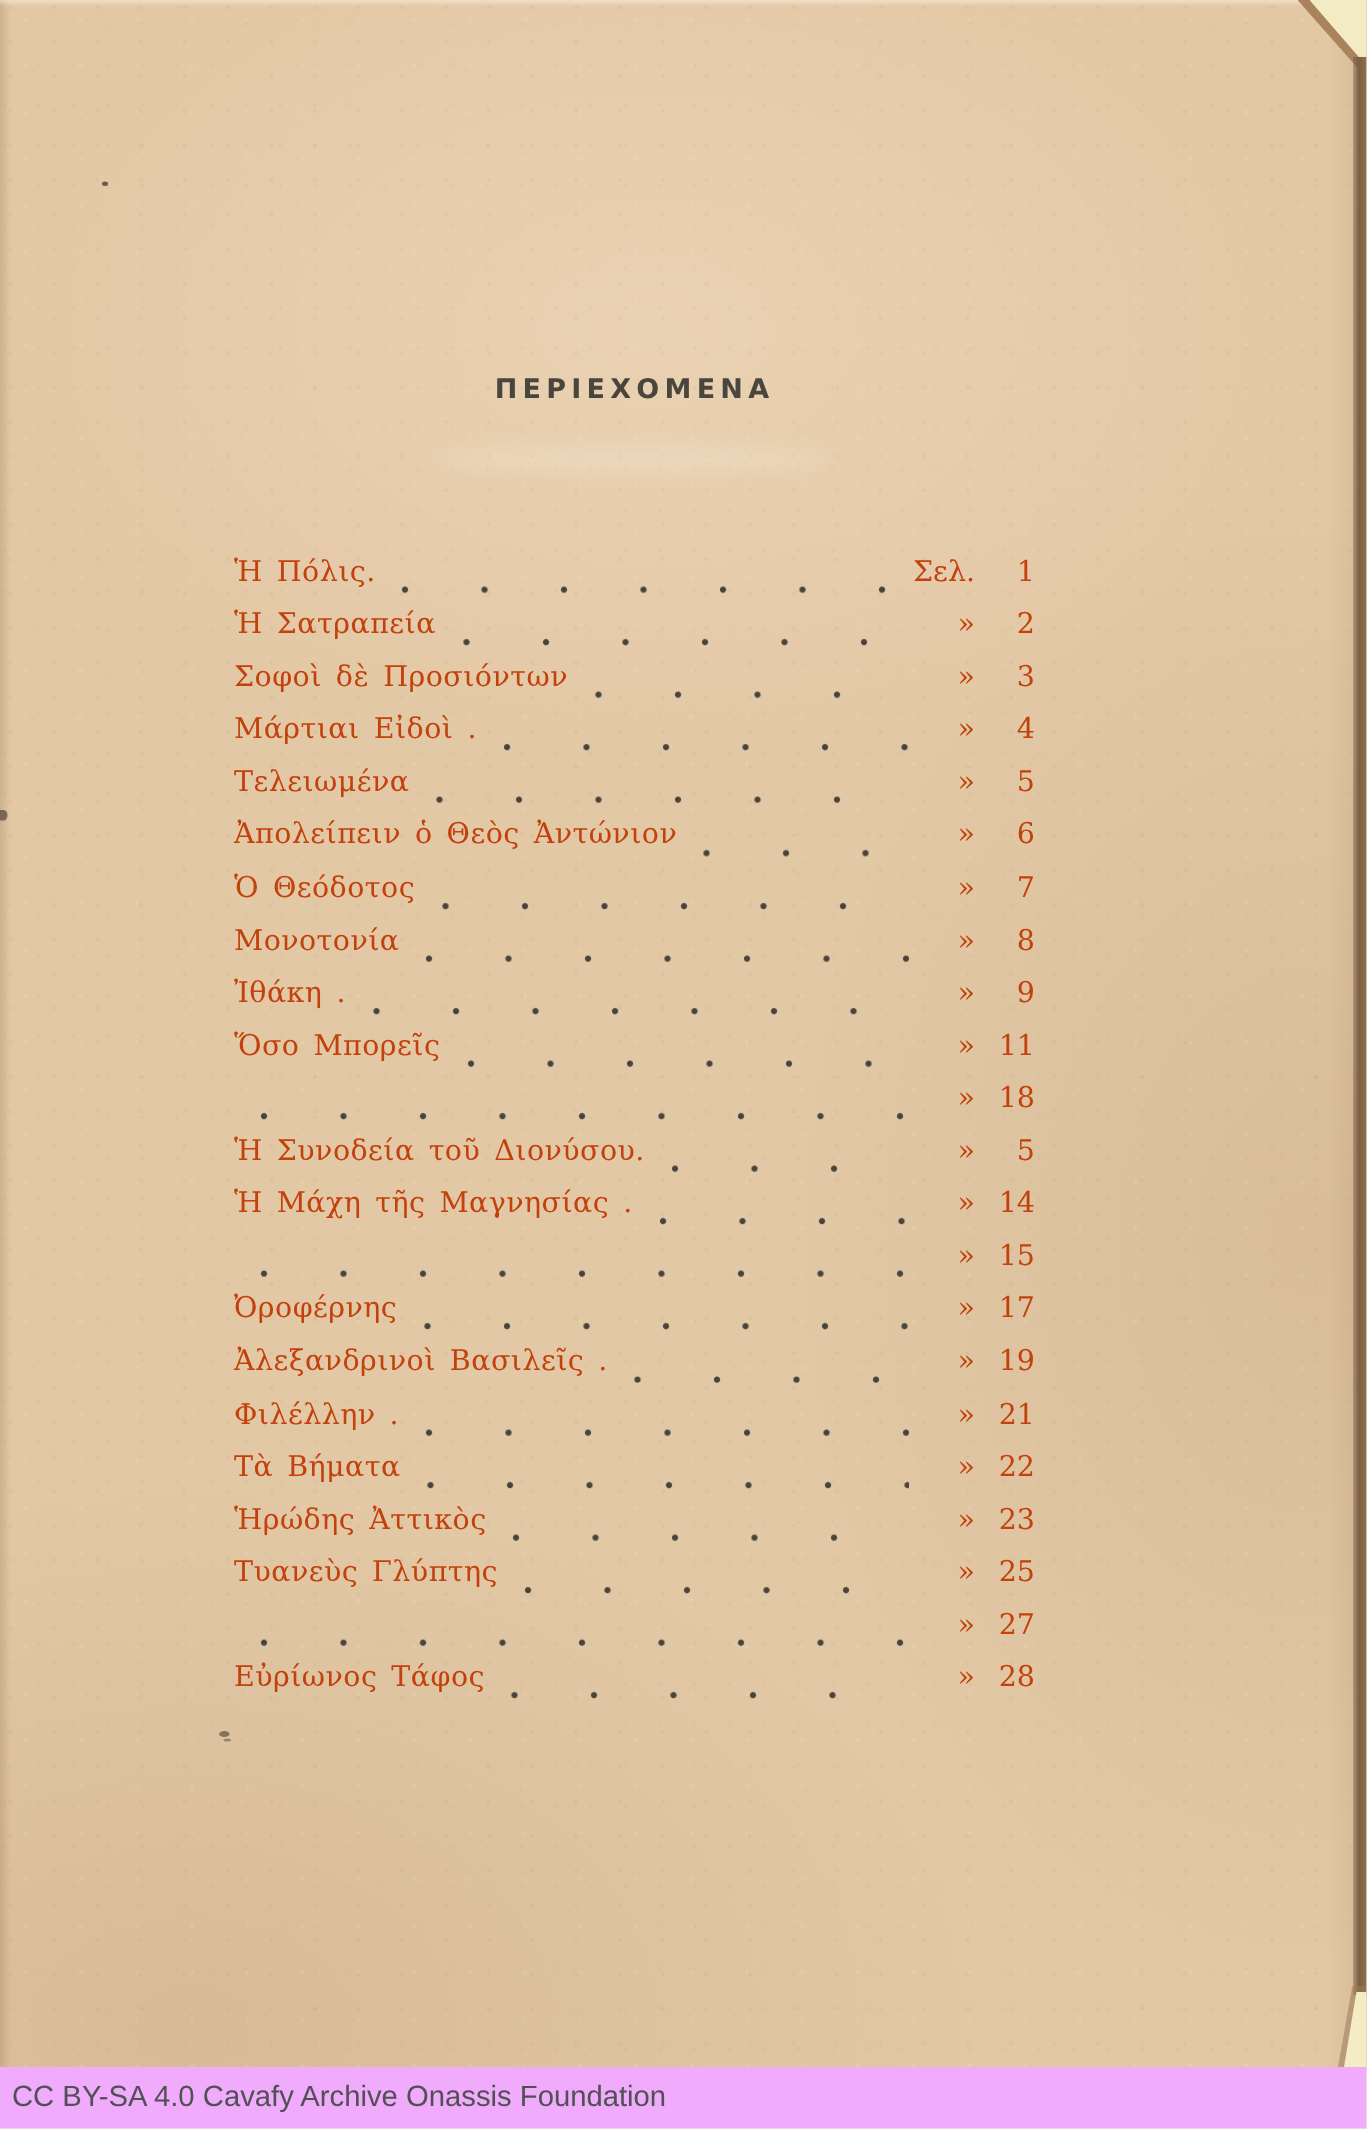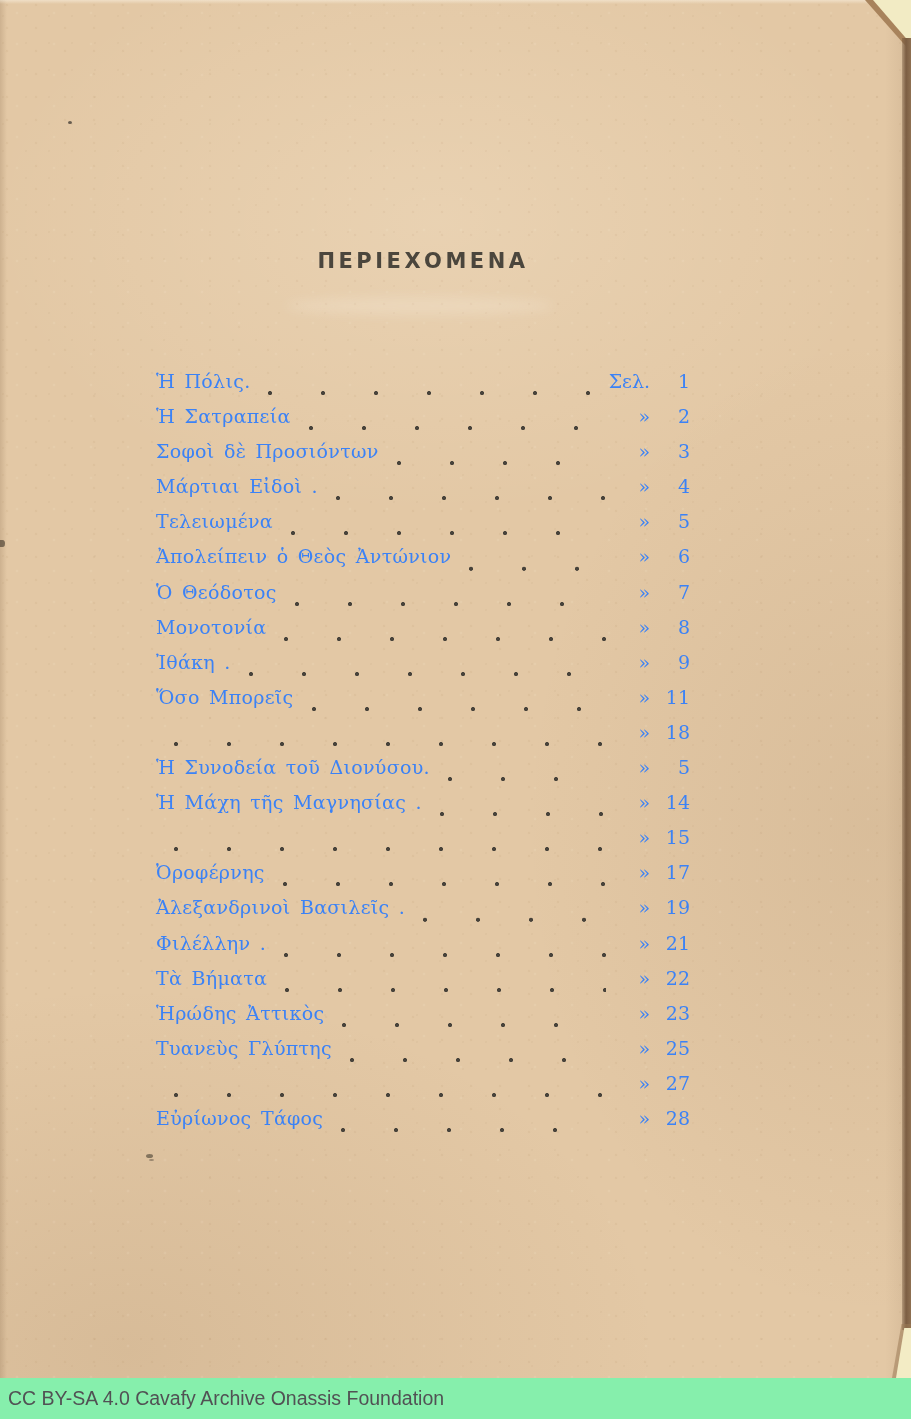--- a/index.html
+++ b/index.html
@@ -42,37 +42,37 @@
   .ghost{position:absolute;left:285px;top:297px;width:270px;height:18px;border-radius:50%;
     background:rgba(255,252,242,0.20);filter:blur(6px);}
   .speck1{position:absolute;left:68px;top:121px;width:4px;height:3px;border-radius:50%;background:rgba(60,55,48,.75);}
   .speck2{position:absolute;left:0;top:540px;width:5px;height:7px;border-radius:0 60% 60% 0;background:rgba(72,62,48,.65);}
   .speck3{position:absolute;left:146px;top:1154px;width:7px;height:4px;border-radius:50%;
     background:rgba(72,63,50,.6);box-shadow:2px 4px 0 -1px rgba(72,63,50,.45);}
 
   
   .title{
     position:absolute;top:249px;left:156px;width:534px;text-align:center;
-    font-family:"DejaVu Sans",sans-serif;font-weight:bold;font-size:21px;
+    font-family:"DejaVu Sans",sans-serif;font-weight:bold;font-size:18px;
     letter-spacing:3.5px;color:#4b463d;
   }
   .toc{position:absolute;top:370px;left:156px;width:534px;}
-  .toc-row{display:flex;align-items:baseline;height:35.1px;font-size:19px;color:#3b82f6;}
+  .toc-row{display:flex;align-items:baseline;height:35.1px;font-size:19px;color:#c2410c;}
   .toc-row .t{white-space:pre;letter-spacing:0.3px;word-spacing:3px;}
   .toc-row .leader{
     flex:1 1 auto;align-self:stretch;margin-left:14px;
     background-image:radial-gradient(circle at 6px 66%, #48433b 1.7px, rgba(72,67,59,0) 2.4px);
     background-size:53px 100%;background-repeat:repeat-x;
   }
   .toc-row .m{flex:0 0 56px;box-sizing:border-box;text-align:right;padding-right:12px;}
   .toc-row .n{flex:0 0 28px;text-align:right;}
 
   
   .caption{
-    position:absolute;left:0;bottom:0;width:911px;height:41px;background:#86efac;
+    position:absolute;left:0;bottom:0;width:911px;height:41px;background:#f0abfc;
     display:flex;align-items:center;box-sizing:border-box;padding-left:8px;
     font-family:"Liberation Sans",sans-serif;font-size:19.5px;color:#515154;
   }
 </style>
 </head>
 <body>
 
 <div class="scan">
 
   <div class="paper">

